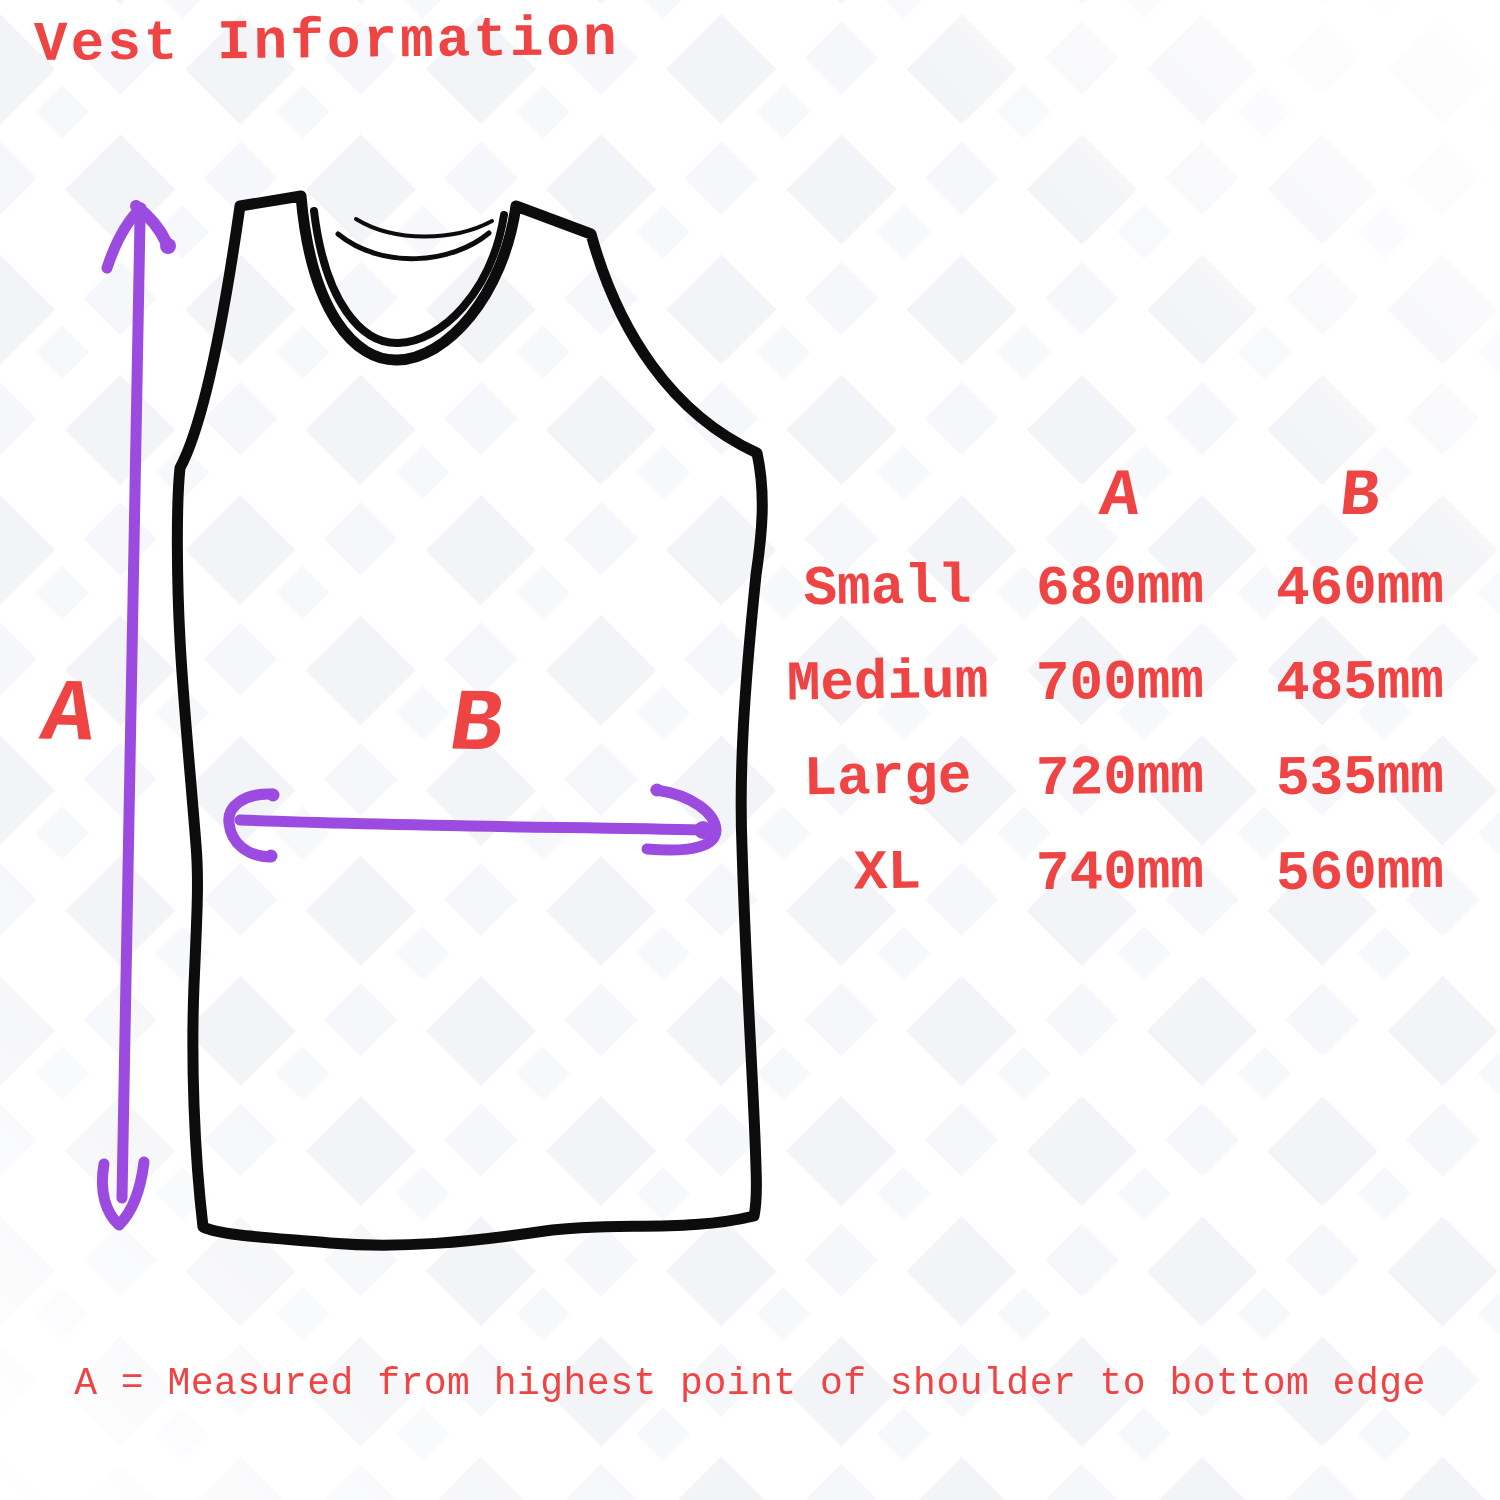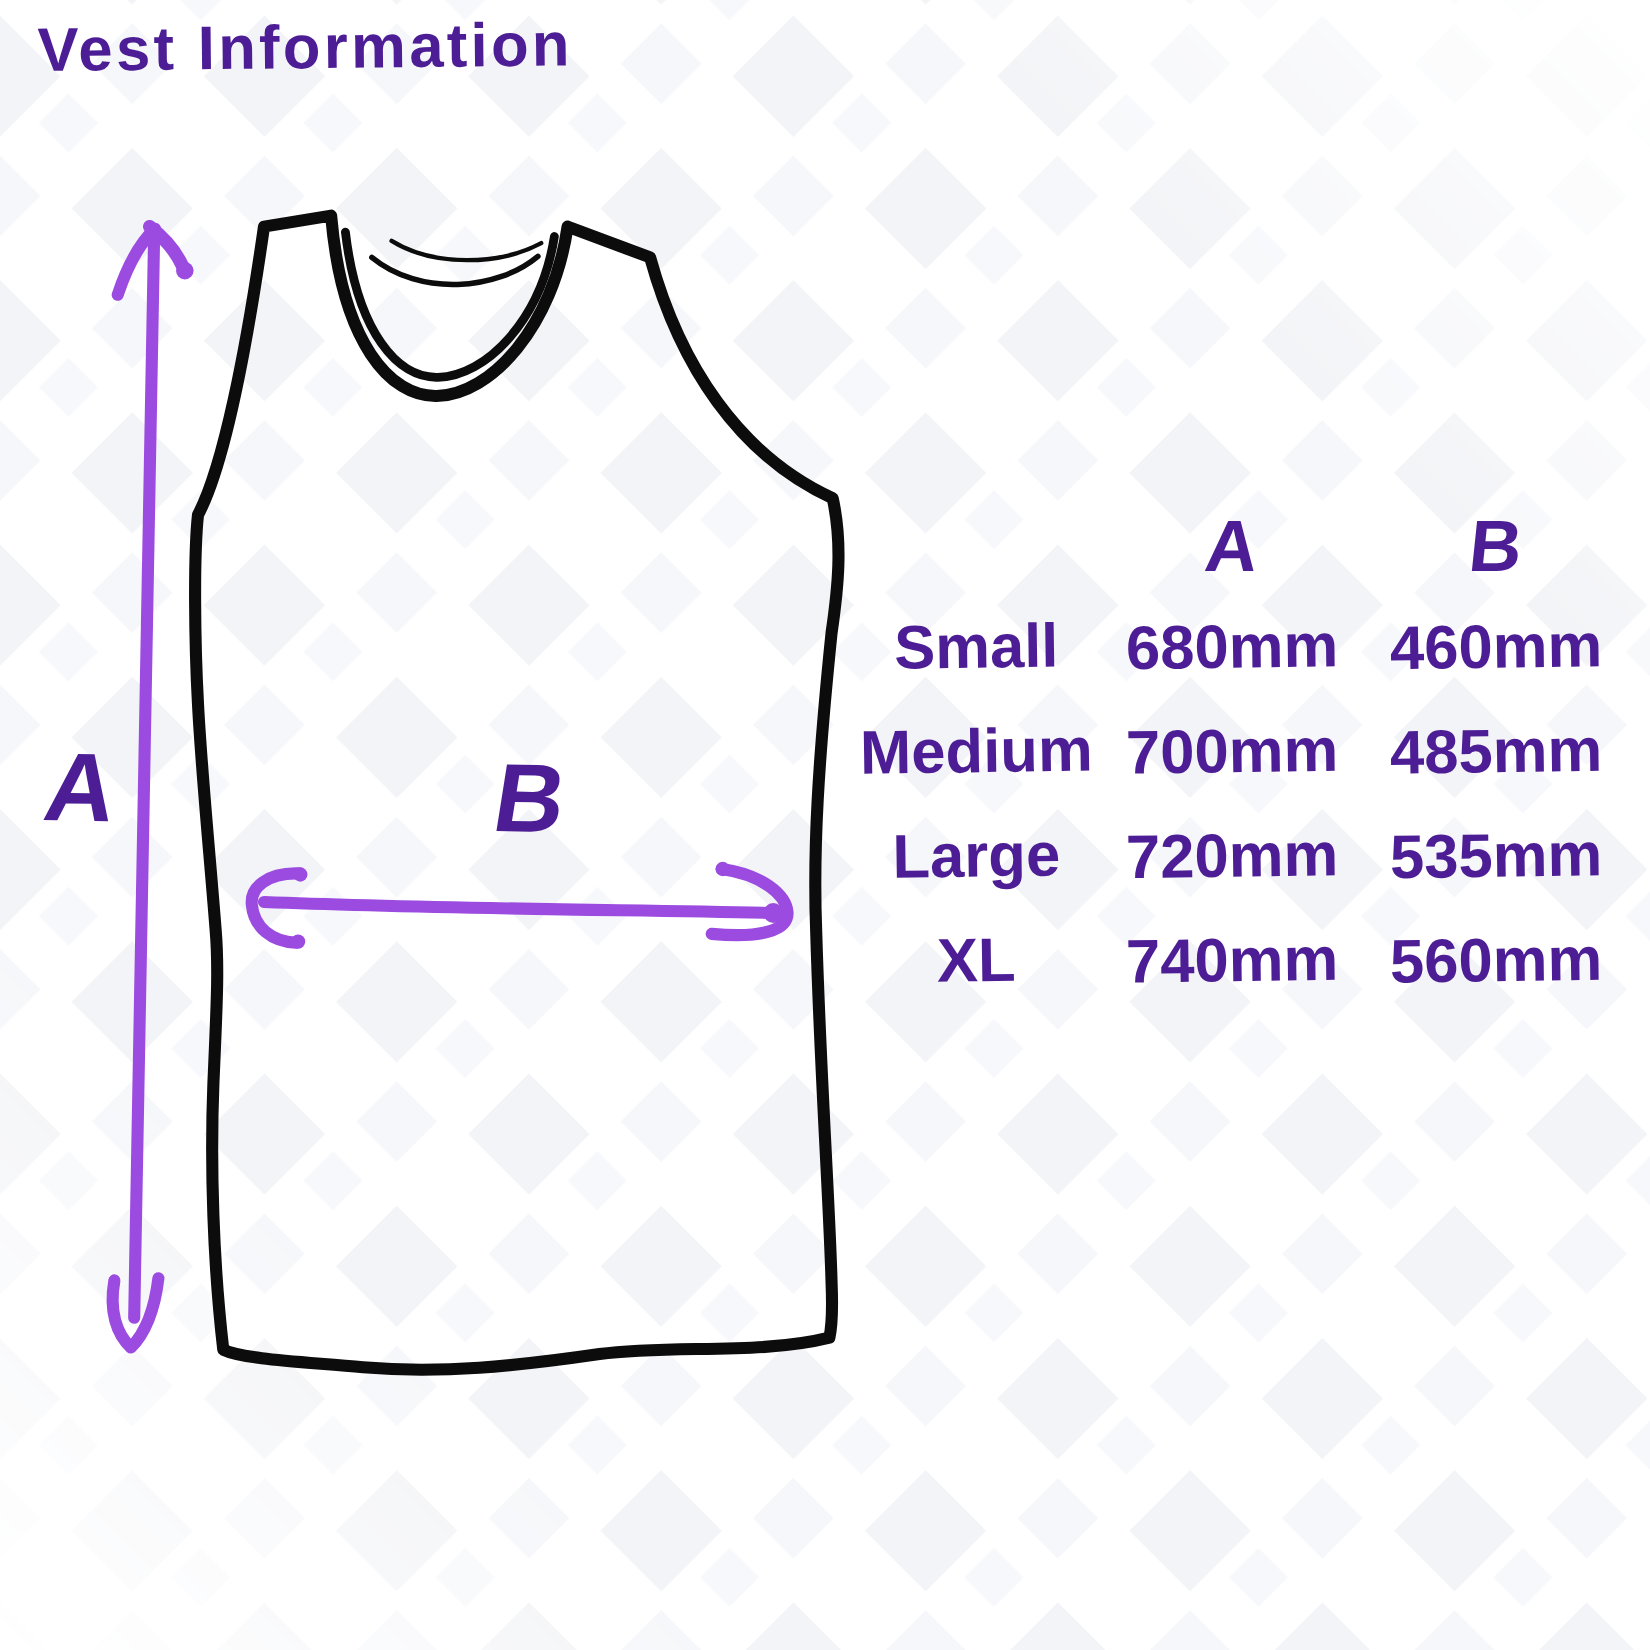--- a/index.html
+++ b/index.html
@@ -2,22 +2,22 @@
 <html><head>
 <meta charset="utf-8">
 <style>
   html, body { margin: 0; padding: 0; background: #ffffff; }
   .canvas {
     position: relative;
     width: 1500px;
     height: 1500px;
     background: #ffffff;
     overflow: hidden;
-    font-family: Liberation Sans, sans-serif;
-    color: #4c1d95;
+    font-family: Liberation Mono, monospace;
+    color: #ef4444;
   }
   .draw-layer {
     position: absolute;
     inset: 0;
     width: 1500px;
     height: 1500px;
   }
   .page-title {
     position: absolute;
     left: 34px;
@@ -159,15 +159,16 @@
     <div class="cell">Large</div>
     <div class="cell">720mm</div>
     <div class="cell">535mm</div>
 
     <div class="cell">XL</div>
     <div class="cell">740mm</div>
     <div class="cell">560mm</div>
   </div>
 
   <div class="notes">
+    <div class="note-line">A = Measured from highest point of shoulder to bottom edge</div>
   </div>
 
 </div>
 
 </body></html>

